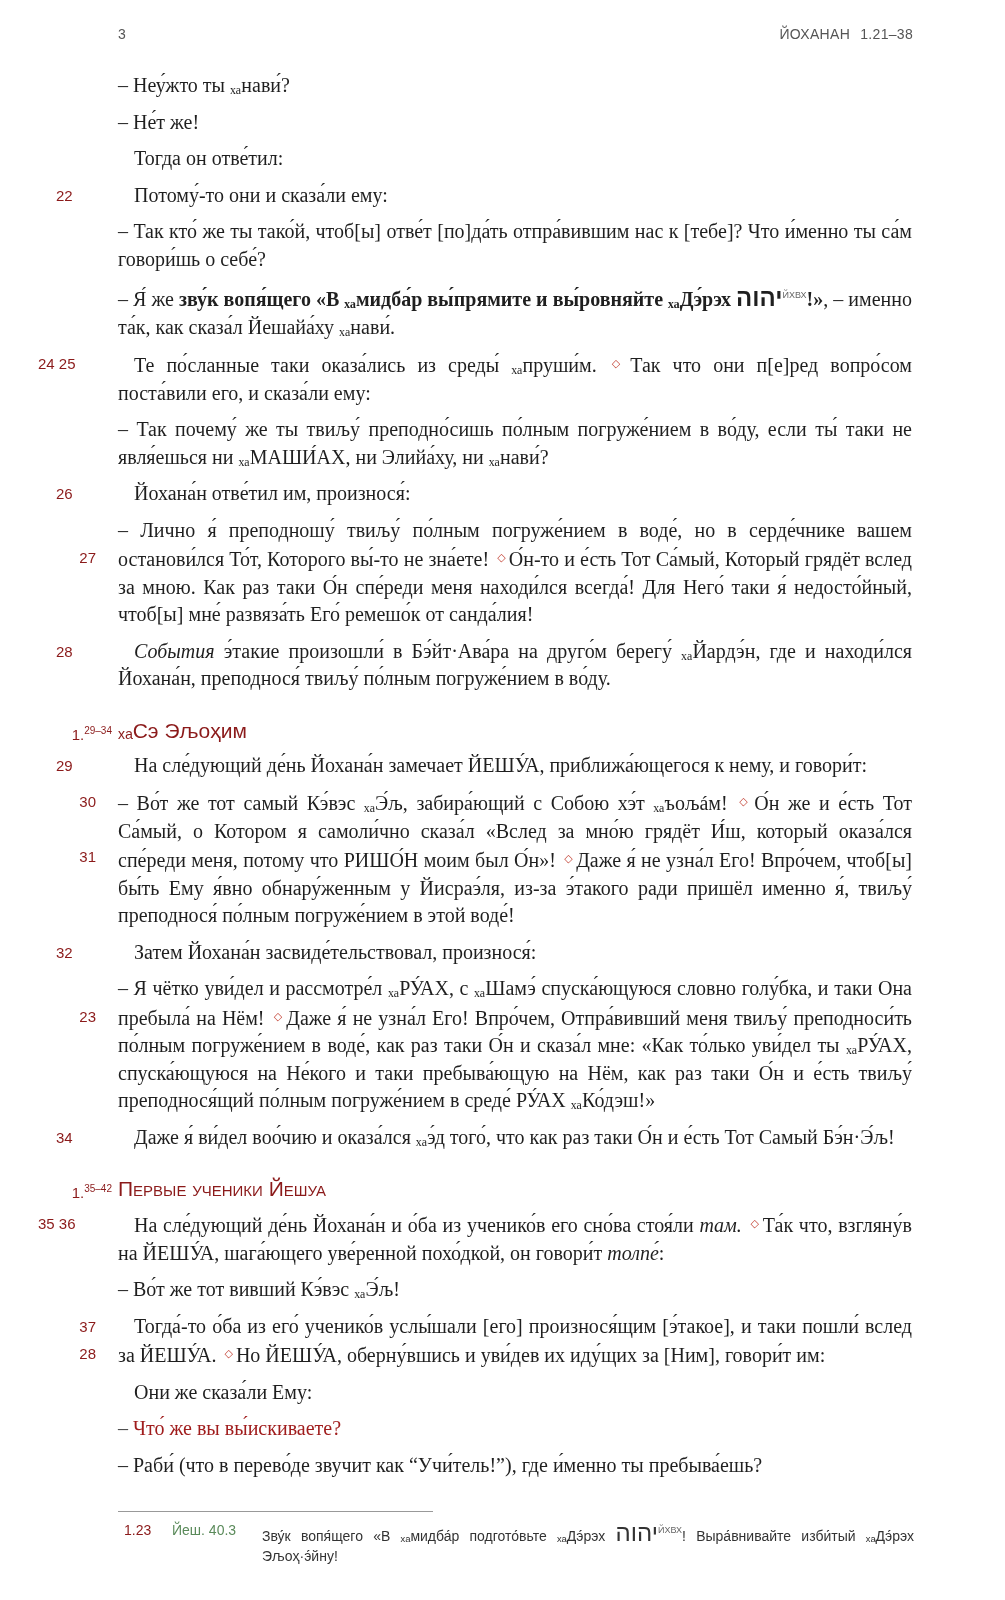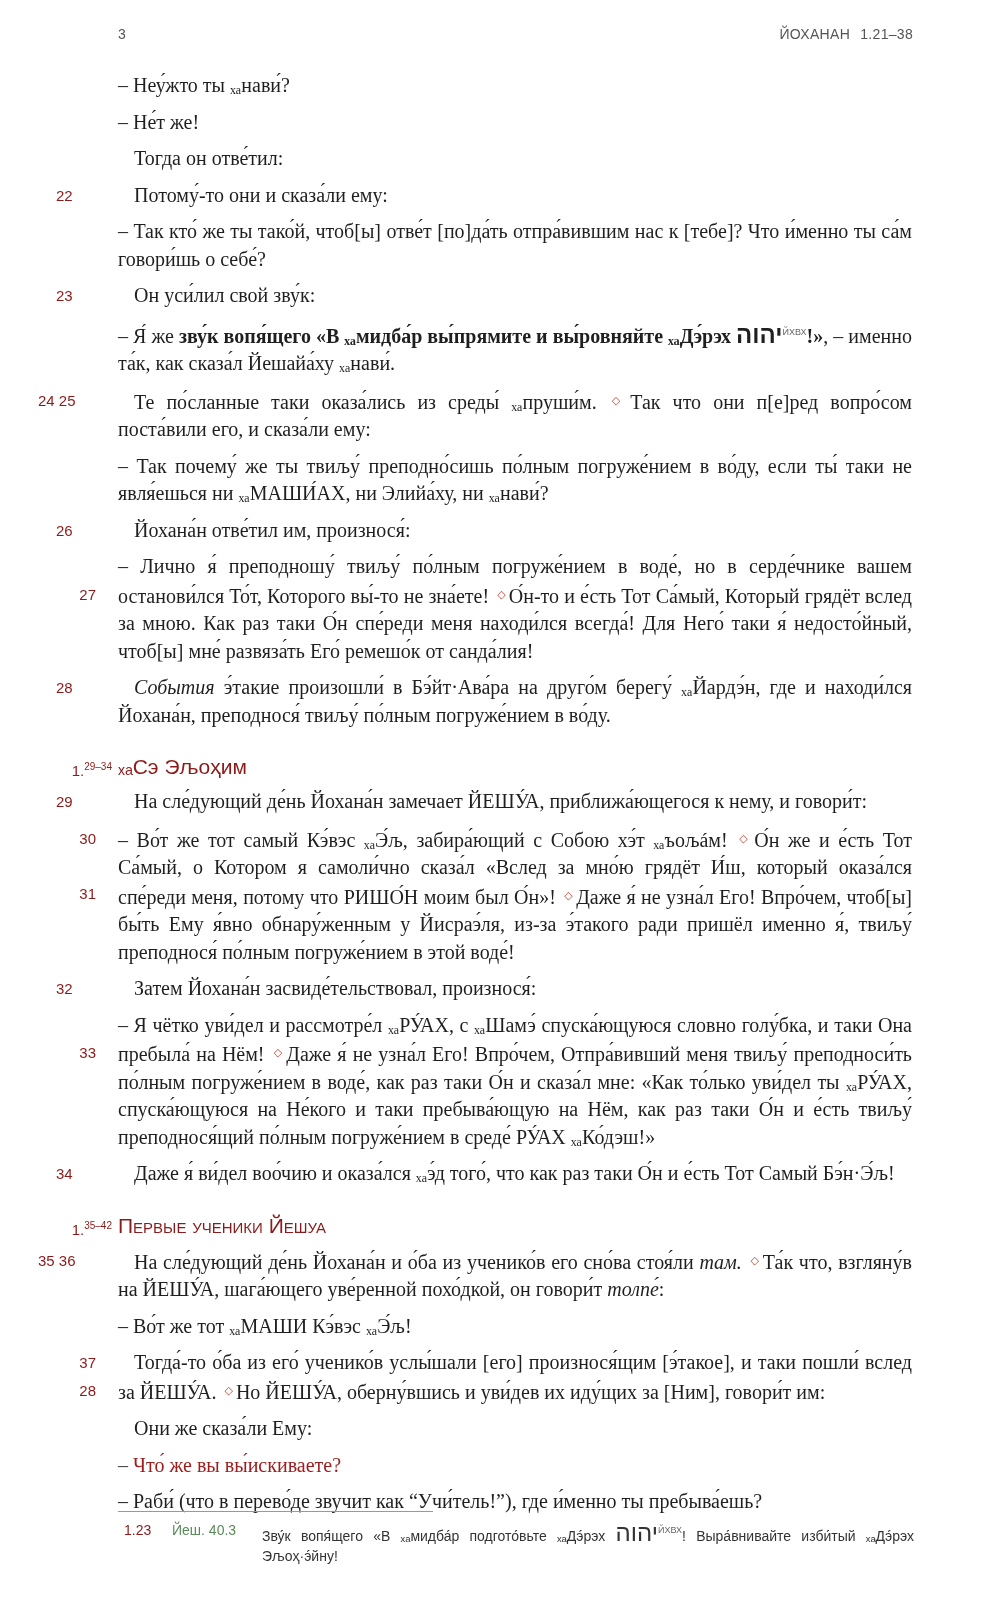--- a/index.html
+++ b/index.html
@@ -60,23 +60,20 @@
 
     <p class="para"><span>– Неу́жто ты ₓₐнави́?</span></p>
     <p class="para"><span>– Не́т же!</span></p>
     <p class="para indent"><span>Тогда он отве́тил:</span></p>
 
     <p class="para indent">
       <span class="vnum">22</span>
       <span>Потому́-то они и сказа́ли ему:</span></p>
     <p class="para"><span>– Так кто́ же ты тако́й, чтоб[ы] отве́т [по]да́ть отпра́вившим нас к [тебе]? Что и́менно ты са́м говори́шь о себе́?</span></p>
 
-    <p class="para indent">
-      <span class="vnum">23</span>
-      <span>Он уси́лил свой зву́к:</span></p>
     <p class="para">
       <span>– Я́ же </span><span class="b">зву́к вопя́щего «В ₓₐмидба́р вы́прямите и вы́ровняйте ₓₐДэ́рэх</span>
       <span class="heb b">יהוה</span><span class="sup-small">ЙХВХ</span><span class="b">!»</span><span>, – именно та́к, как сказа́л Йешайа́ху ₓₐнави́.</span></p>
 
     <p class="para indent">
       <span class="vnum two">24 25</span>
       <span>Те по́сланные таки оказа́лись из среды́ ₓₐпруши́м.</span><span class="diamond">◇</span><span>Так что они п[е]ред вопро́сом поста́вили его, и сказа́ли ему:</span></p>
     <p class="para"><span>– Так почему́ же ты твиљу́ преподно́сишь по́лным погруже́нием в во́ду, если ты́ таки не явля́ешься ни ₓₐМАШИ́АХ, ни Элийа́ху, ни ₓₐнави́?</span></p>
 
     <p class="para indent">
@@ -100,36 +97,36 @@
       <span>На сле́дующий де́нь Йохана́н замечает ЙЕШУ́А, приближа́ющегося к нему, и говори́т:</span></p>
     <p class="para">
       <span class="vnum-inline" style="top:0;">30</span>
       <span class="vnum-inline" style="top:55px;">31</span>
       <span>– Во́т же тот самый Кэ́вэс ₓₐЭ́љ, забира́ющий с Собою хэ́т ₓₐъољáм!</span><span class="diamond">◇</span><span>О́н же и е́сть Тот Са́мый, о Котором я самоли́чно сказа́л «Вслед за мно́ю грядёт И́ш, который оказа́лся спе́реди меня, потому что РИШО́Н моим был О́н»!</span><span class="diamond">◇</span><span>Даже я́ не узна́л Его! Впро́чем, чтоб[ы] бы́ть Ему я́вно обнару́женным у Йисраэ́ля, из-за э́такого ради пришёл именно я́, твиљу́ преподнося́ по́лным погруже́нием в этой воде́!</span></p>
 
     <p class="para indent">
       <span class="vnum">32</span>
       <span>Затем Йохана́н засвиде́тельствовал, произнося́:</span></p>
     <p class="para">
-      <span class="vnum-inline" style="top:27.5px;">33</span>
+      <span class="vnum-inline" style="top:27.5px;">23</span>
       <span>– Я чётко уви́дел и рассмотре́л ₓₐРУ́АХ, с ₓₐШамэ́ спуска́ющуюся словно голу́бка, и таки Она пребыла́ на Нём!</span><span class="diamond">◇</span><span>Даже я́ не узна́л Его! Впро́чем, Отпра́вивший меня твиљу́ преподноси́ть по́лным погруже́нием в воде́, как раз таки О́н и сказа́л мне: «Как то́лько уви́дел ты ₓₐРУ́АХ, спуска́ющуюся на Не́кого и таки пребыва́ющую на Нём, как раз таки О́н и е́сть твиљу́ преподнося́щий по́лным погруже́нием в среде́ РУ́АХ ₓₐКо́дэш!»</span></p>
 
     <p class="para indent">
       <span class="vnum">34</span>
       <span>Даже я́ ви́дел воо́чию и оказа́лся ₓₐэ́д того́, что как раз таки О́н и е́сть Тот Самый Бэ́н·Э́љ!</span></p>
 
     <div class="heading">
       <span class="href"><span>1.</span><sup>35–42</sup></span>
       <span class="sc">Первые ученики Йешуа</span>
     </div>
 
     <p class="para indent">
       <span class="vnum two">35 36</span>
       <span>На сле́дующий де́нь Йохана́н и о́ба из ученико́в его сно́ва стоя́ли </span><span class="i">там.</span><span class="diamond">◇</span><span>Та́к что, взгляну́в на ЙЕШУ́А, шага́ющего уве́ренной похо́дкой, он говори́т </span><span class="i">толпе́</span><span>:</span></p>
-    <p class="para"><span>– Во́т же тот ₓₐМАШИ Кэ́вэс ₓₐЭ́љ!</span></p>
+    <p class="para"><span>– Во́т же тот вивший Кэ́вэс ₓₐЭ́љ!</span></p>
 
     <p class="para indent">
       <span class="vnum-inline" style="top:0;">37</span>
       <span class="vnum-inline" style="top:27.5px;">28</span>
       <span>Тогда́-то о́ба из его́ ученико́в услы́шали [его] произнося́щим [э́такое], и таки пошли́ вслед за ЙЕШУ́А.</span><span class="diamond">◇</span><span>Но ЙЕШУ́А, оберну́вшись и уви́дев их иду́щих за [Ним], говори́т им:</span></p>
 
     <p class="para indent"><span>Они же сказа́ли Ему:</span></p>
     <p class="para"><span class="dash">– </span><span class="red">Что́ же вы вы́искиваете?</span></p>
     <p class="para"><span>– Раби́ (что в перево́де звучит как “Учи́тель!”), где и́менно ты пребыва́ешь?</span></p>
   </div>

